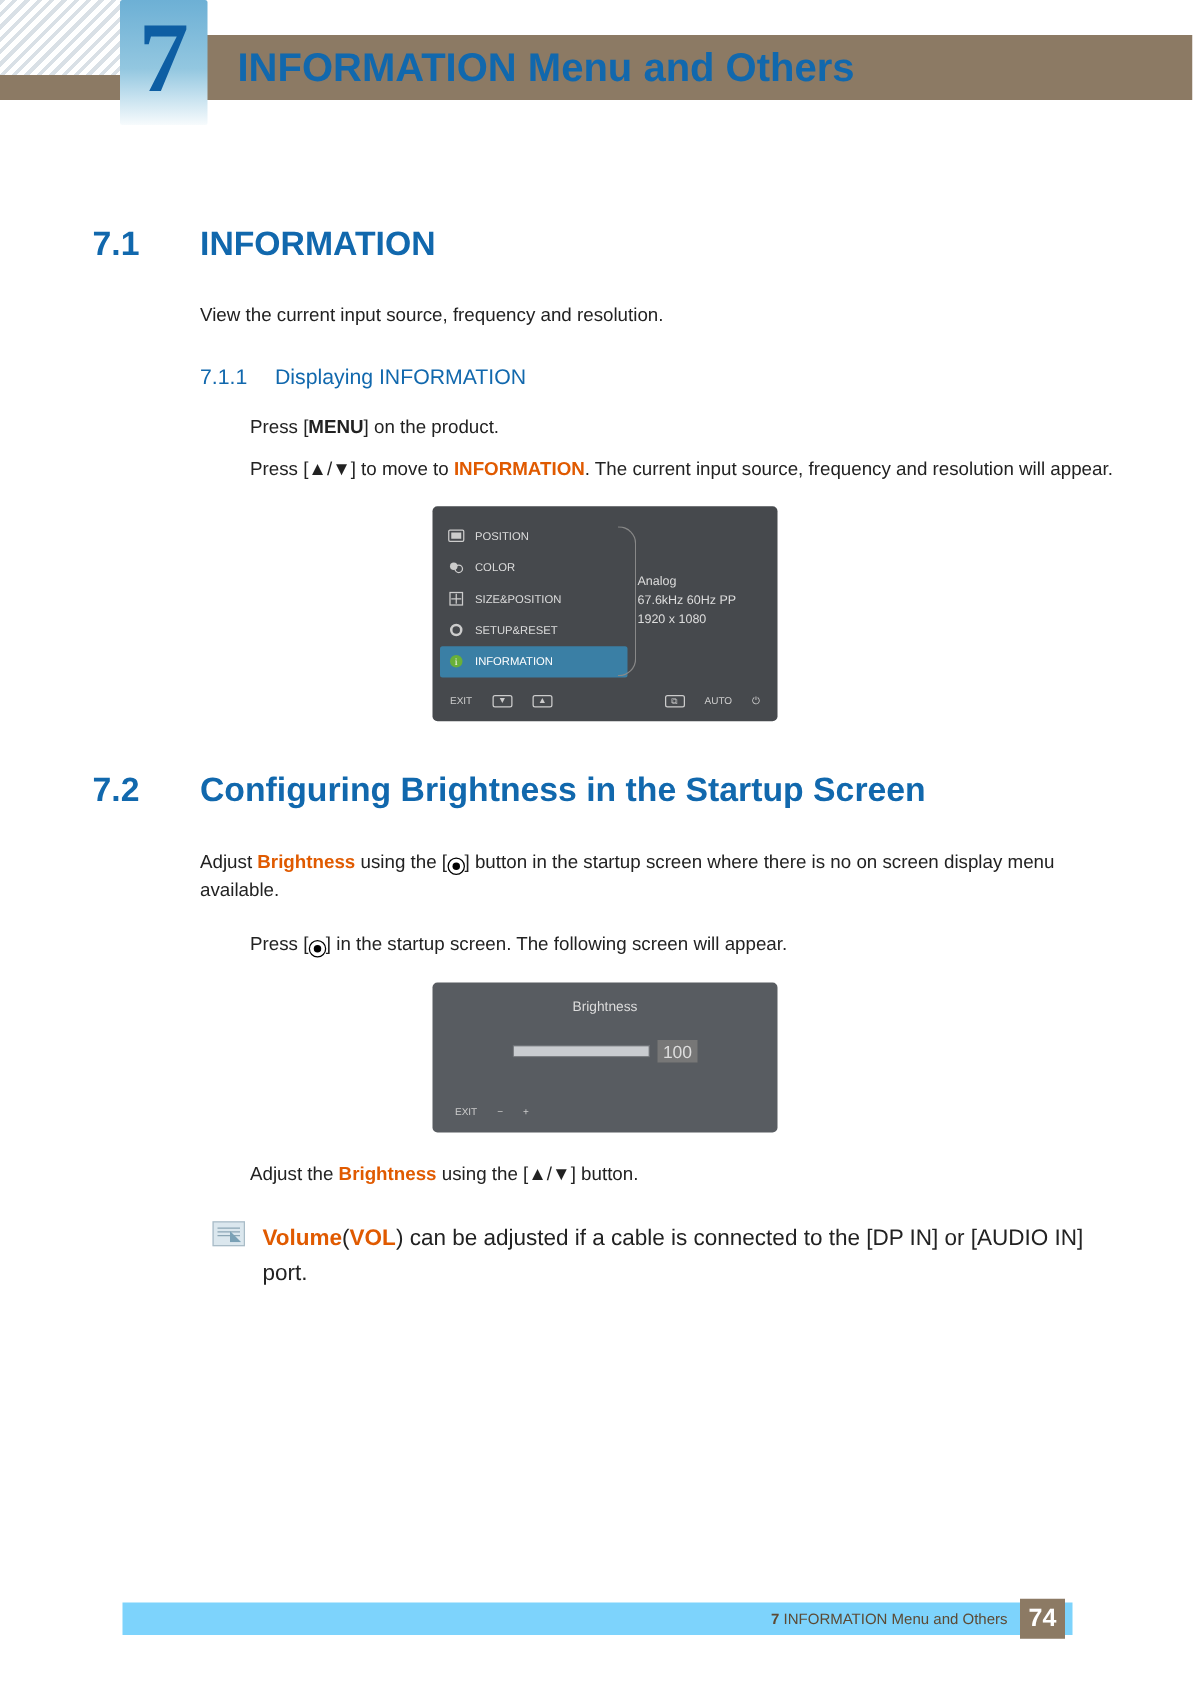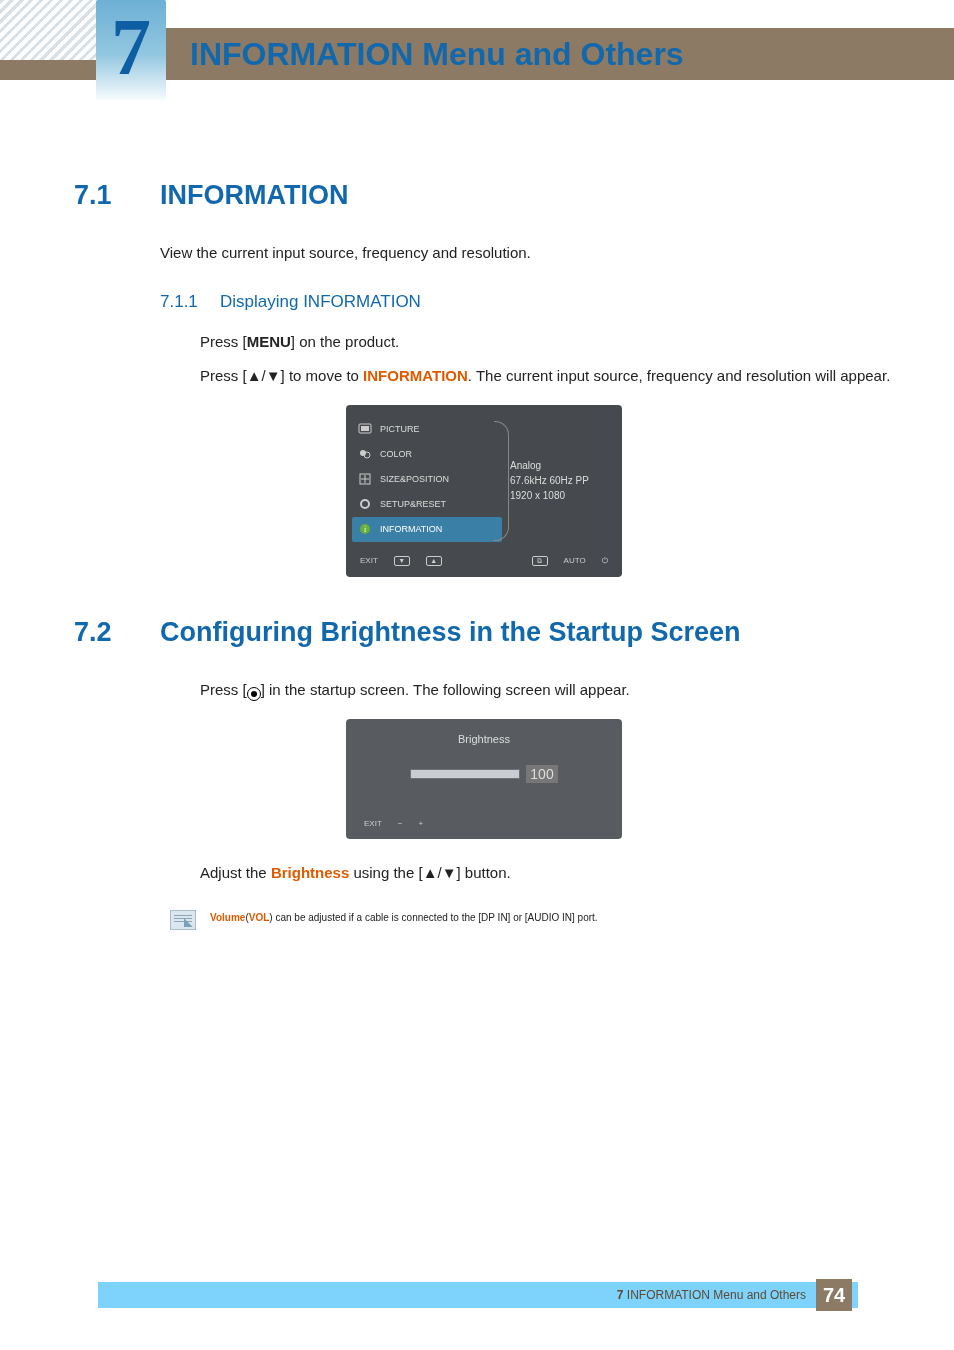--- a/index.html
+++ b/index.html
@@ -112,21 +112,21 @@
       <div class="osd-left">
         <span class="line"></span>
         <ul class="menu-list">
           <li>
               <span class="ic">
                 <svg viewBox="0 0 14 14">
                   <rect x="1" y="2" width="12" height="9" rx="1" fill="none" stroke="#ccc"></rect>
                   <rect x="3" y="4" width="8" height="5" fill="#ccc"></rect>
                 </svg>
               </span>
-              <span>PICTURE</span>
+              <span>POSITION</span>
             </li>
           <li>
               <span class="ic">
                 <svg viewBox="0 0 14 14">
                   <circle cx="5" cy="6" r="3" fill="#ccc"></circle>
                   <circle cx="9" cy="8" r="3" fill="none" stroke="#ccc"></circle>
                 </svg>
               </span>
               <span>COLOR</span>
             </li>
@@ -174,20 +174,23 @@
       <span>AUTO</span>
       <span>⏻</span>
     </div>
   </div>
 
   <div class="h-row">
     <div class="sec-num">7.2</div>
     <div class="sec-title">Configuring Brightness in the Startup Screen</div>
   </div>
 
+  <p class="body-text" style="margin-bottom:20px;">
+    <span>Adjust </span><span class="accent">Brightness</span><span> using the [</span><span class="circ"></span><span>] button in the startup screen where there is no on screen display menu available.</span>
+  </p>
 
   <p class="step">
     <span>Press [</span><span class="circ"></span><span>] in the startup screen. The following screen will appear.</span>
   </p>
 
   <div class="osd2">
     <div class="osd2-title">Brightness</div>
     <div class="barline">
       <div class="bar">
           <div class="bar-fill"></div>
@@ -200,21 +203,21 @@
       <span class="btn">+</span>
     </div>
   </div>
 
   <p class="step">
     <span>Adjust the </span><span class="accent">Brightness</span><span> using the [</span><span class="arrows">▲/▼</span><span>] button.</span>
   </p>
 
   <div class="note-row">
     <div class="note-ic"></div>
-    <p style="font-size:10px; line-height:1.55;">
+    <p style="font-size:18px; line-height:1.55;">
       <span class="accent">Volume</span><span>(</span><span class="accent">VOL</span><span>)</span><span> can be adjusted if a cable is connected to the [DP IN] or [AUDIO IN] port.</span>
     </p>
   </div>
 
 </div>
 
 <div class="foot-bar">
   <span class="foot-text">
     <b>7</b> <span>INFORMATION Menu and Others</span>
   </span>

